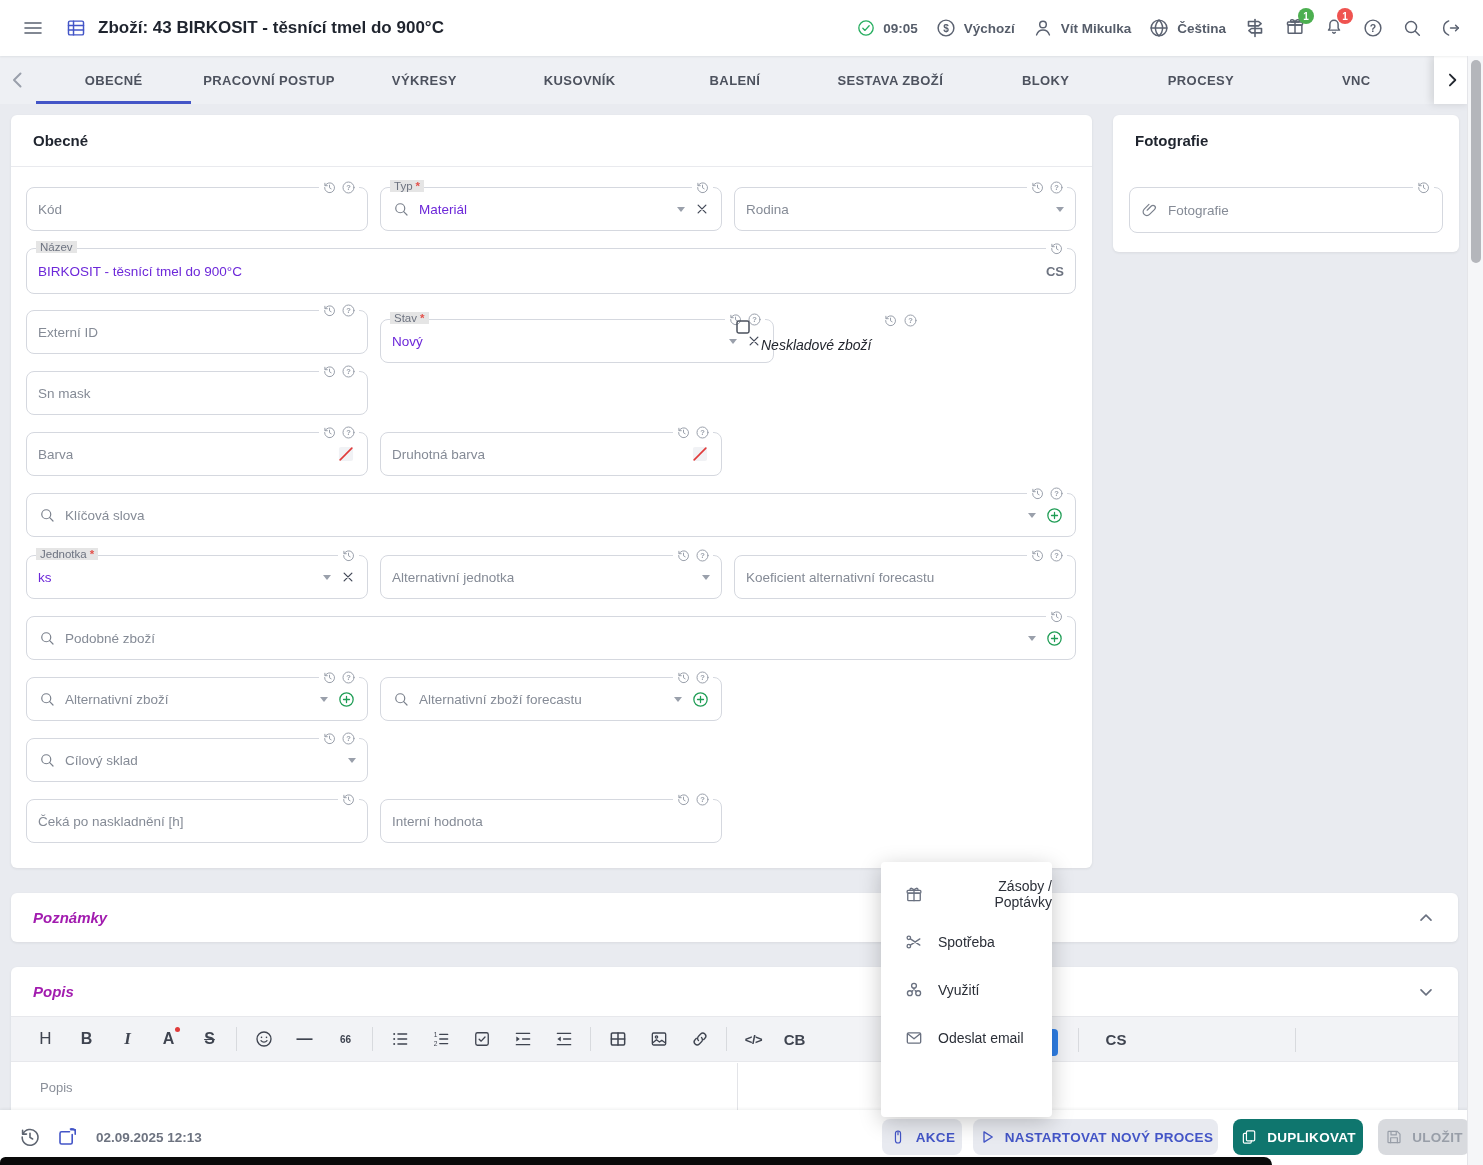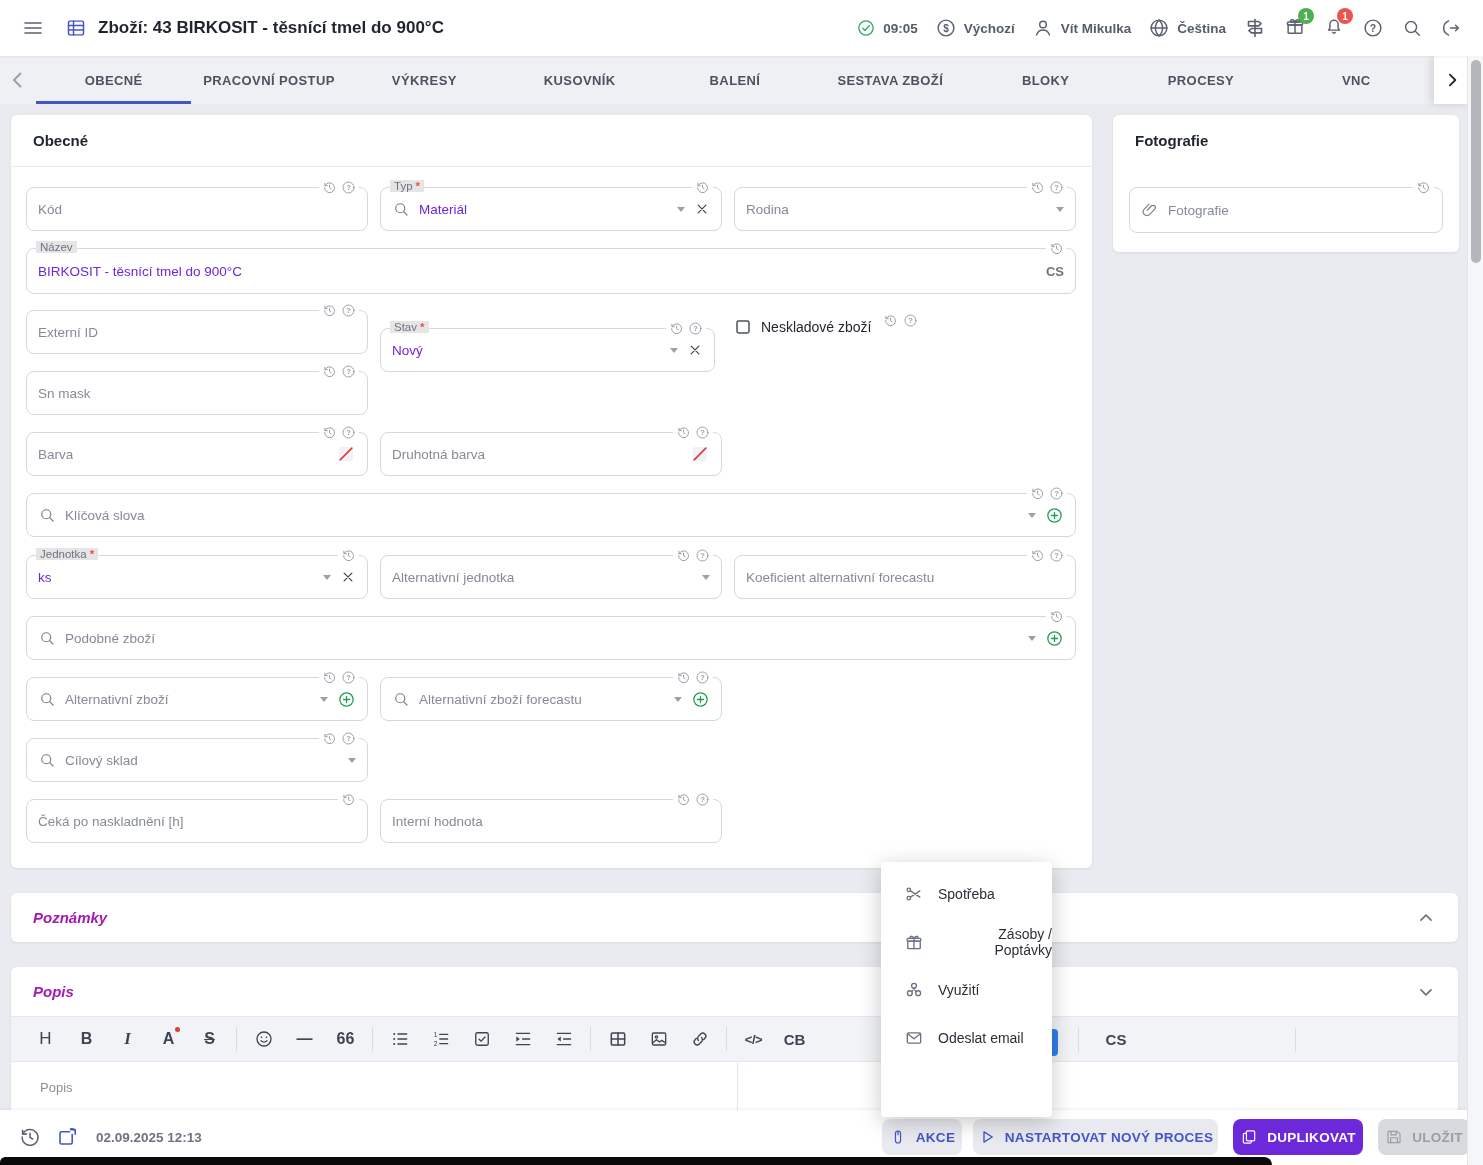--- a/index.html
+++ b/index.html
@@ -56,21 +56,21 @@
   .fmini .ic{cursor:pointer;}
   .lead{color:#7a808c;margin-right:9px;}
   .ftrail{margin-left:auto;display:flex;align-items:center;gap:9px;}
   .caret{width:0;height:0;border-left:4.5px solid transparent;border-right:4.5px solid transparent;
          border-top:5.5px solid #9aa0ab;cursor:pointer;}
   .xclear{color:#434958;cursor:pointer;}
   .plusg{color:#1f9d55;width:19px;height:19px;cursor:pointer;}
   .langtag{font-size:13px;font-weight:700;color:#6d7380;}
   .chkrow{position:absolute;display:flex;align-items:flex-start;gap:9px;cursor:pointer;}
   .chkic{color:#4a505c;margin-top:1px;}
-  .chklabel{font-size:14px;color:#23272f;margin-top:2px;}
+  .chklabel{font-size:14px;color:#23272f;margin-top:20px;font-style:italic;}
   .chkmini{display:flex;gap:5px;color:#9aa0ab;margin-top:-4px;margin-left:2px;}
 
   
   .card-notes{left:11px;top:893px;width:1447px;height:49px;display:flex;align-items:center;padding:0 22px;box-sizing:border-box;}
   .sec-title{font-weight:700;font-size:15px;color:#a21caf;font-style:italic;}
   .sec-chev{margin-left:auto;color:#6a7180;cursor:pointer;}
   .card-popis{left:11px;top:967px;width:1447px;height:198px;z-index:1;overflow:hidden;}
   .popis-head{height:49px;display:flex;align-items:center;padding:0 22px;}
   .popis-toolbar{position:absolute;left:0;top:49px;right:0;height:46px;background:#f2f3f6;
                  border-top:1px solid #e7e8ec;border-bottom:1px solid #e7e8ec;
@@ -102,21 +102,21 @@
           box-shadow:0 -1px 3px rgba(20,24,34,.07);}
   .fleft{position:absolute;left:18px;top:15px;display:flex;align-items:center;gap:14px;}
   .fhist{color:#5d6470;cursor:pointer;}
   .fref{color:#4355c7;cursor:pointer;}
   .fstamp{font-size:13.5px;font-weight:600;color:#6d7380;margin-left:2px;}
   .btn{position:absolute;top:9px;height:36px;border-radius:8px;display:flex;align-items:center;justify-content:center;
        gap:9px;font-weight:700;font-size:13.5px;letter-spacing:.3px;cursor:pointer;box-sizing:border-box;}
   .btn .ic{flex:none;}
   .btn-akce{left:882px;width:80px;background:#e8eaf0;color:#4355c7;}
   .btn-start{left:973px;width:245px;background:#e8eaf0;color:#4355c7;}
-  .btn-dup{left:1233px;width:130px;background:#6d28d9;color:#fff;}
+  .btn-dup{left:1233px;width:130px;background:#0f766e;color:#fff;}
   .btn-save{left:1378px;width:92px;background:#d8dade;color:#989ea8;cursor:default;}
 
   
   .sb-track{position:absolute;right:0;top:56px;width:15px;height:1109px;background:#f5f6f8;border-left:1px solid #e4e5e9;z-index:45;}
   .sb-thumb{position:absolute;right:2px;top:4px;width:10px;height:203px;background:#b4b6bb;border-radius:6px;cursor:pointer;}
   .blackbar{position:absolute;left:0;top:1157px;width:1272px;height:8px;background:#0a0a0a;z-index:50;
             border-top-right-radius:9px;border-top-left-radius:6px;}
 </style>
 </head>
 <body>
@@ -371,21 +371,21 @@
           </span>
           <span class="ic s15">
             <svg viewBox="0 0 24 24">
               <circle cx="12" cy="12" r="8.8"></circle>
               <text x="12" y="16.2" text-anchor="middle" font-size="12" font-weight="bold" fill="currentColor" stroke="none">?</text>
             </svg>
           </span>
         </span>
       <span class="ph">Externí ID</span>
     </div>
-    <div class="fbox" style="left:369px;top:213px;width:335px">
+    <div class="fbox" style="left:369px;top:204px;width:394px">
       <span class="flabel">
           <span>Stav</span>
           <i class="req">*</i>
         </span>
       <span class="fmini">
           <span class="ic s15">
             <svg viewBox="0 0 24 24">
               <path d="M4.6 5.2v3.9h3.9"></path>
               <path d="M4.9 9.1a7.9 7.9 0 1 1-.7 3"></path>
               <path d="M12 8.2v4.2l2.6 1.6"></path>
@@ -810,21 +810,21 @@
           <span class="ic s20">
             <svg viewBox="0 0 24 24">
               <circle cx="12" cy="12" r="8.4"></circle>
               <circle cx="9" cy="10" r="1" fill="currentColor" stroke="none"></circle>
               <circle cx="15" cy="10" r="1" fill="currentColor" stroke="none"></circle>
               <path d="M8.4 14a4.6 4.6 0 0 0 7.2 0"></path>
             </svg>
           </span>
         </span>
       <span class="tbtn txt">—</span>
-      <span class="tbtn txt" style="font-weight:800;font-size:16px">66</span>
+      <span class="tbtn txt" style="font-weight:800;font-size:10px">66</span>
       <span class="tdiv"></span>
       <span class="tbtn">
           <span class="ic s20">
             <svg viewBox="0 0 24 24">
               <circle cx="5" cy="6" r="1.2" fill="currentColor" stroke="none"></circle>
               <circle cx="5" cy="12" r="1.2" fill="currentColor" stroke="none"></circle>
               <circle cx="5" cy="18" r="1.2" fill="currentColor" stroke="none"></circle>
               <path d="M9.5 6H20M9.5 12H20M9.5 18H20"></path>
             </svg>
           </span>
@@ -900,37 +900,37 @@
       <span class="body-div"></span>
     </div>
   </div>
 
   <div class="hidden-blue"></div>
 
   <div class="menu">
     <div class="mitem">
       <span class="ic s20">
           <svg viewBox="0 0 24 24">
-            <circle cx="5.8" cy="7" r="2.1"></circle>
-            <circle cx="5.8" cy="17" r="2.1"></circle>
-            <path d="M7.7 8.2L19 15.8M7.7 15.8L19 8.2"></path>
-          </svg>
-        </span>
-      <span class="mlabel">Spotřeba</span>
-    </div>
-    <div class="mitem">
-      <span class="ic s20">
-          <svg viewBox="0 0 24 24">
             <rect x="4.5" y="11" width="15" height="9" rx="1"></rect>
             <rect x="3.8" y="7.6" width="16.4" height="3.4" rx="1"></rect>
             <path d="M12 7.6V20"></path>
             <path d="M12 7.6c-1.2-3-4.8-3.2-4.8-1 0 1.6 2.4 1 4.8 1zm0 0c1.2-3 4.8-3.2 4.8-1 0 1.6-2.4 1-4.8 1z"></path>
           </svg>
         </span>
       <span class="mlabel">Zásoby / Poptávky</span>
+    </div>
+    <div class="mitem">
+      <span class="ic s20">
+          <svg viewBox="0 0 24 24">
+            <circle cx="5.8" cy="7" r="2.1"></circle>
+            <circle cx="5.8" cy="17" r="2.1"></circle>
+            <path d="M7.7 8.2L19 15.8M7.7 15.8L19 8.2"></path>
+          </svg>
+        </span>
+      <span class="mlabel">Spotřeba</span>
     </div>
     <div class="mitem">
       <span class="ic s20">
           <svg viewBox="0 0 24 24">
             <circle cx="12" cy="7" r="2.9"></circle>
             <circle cx="7" cy="15.8" r="2.9"></circle>
             <circle cx="17" cy="15.8" r="2.9"></circle>
             <path d="M12 9.9v1.6M10.6 12.8l-1.4 1M13.4 12.8l1.4 1"></path>
           </svg>
         </span>

